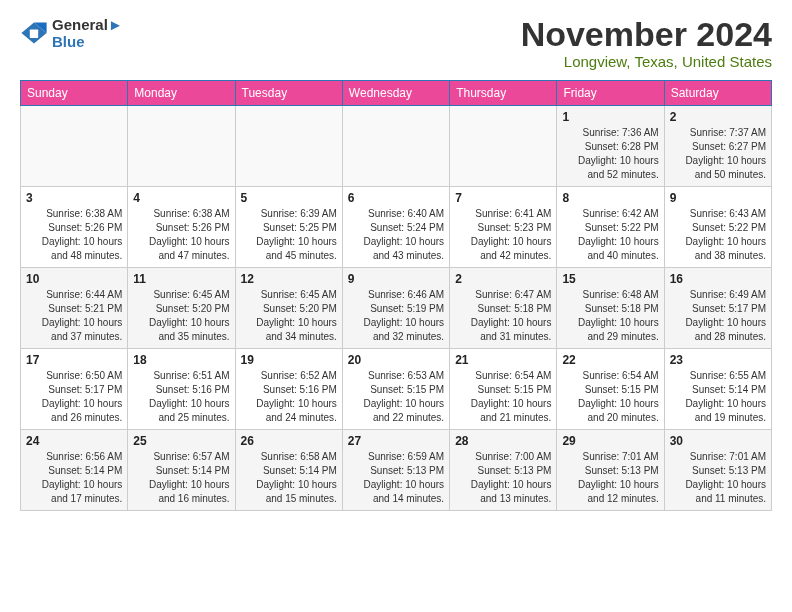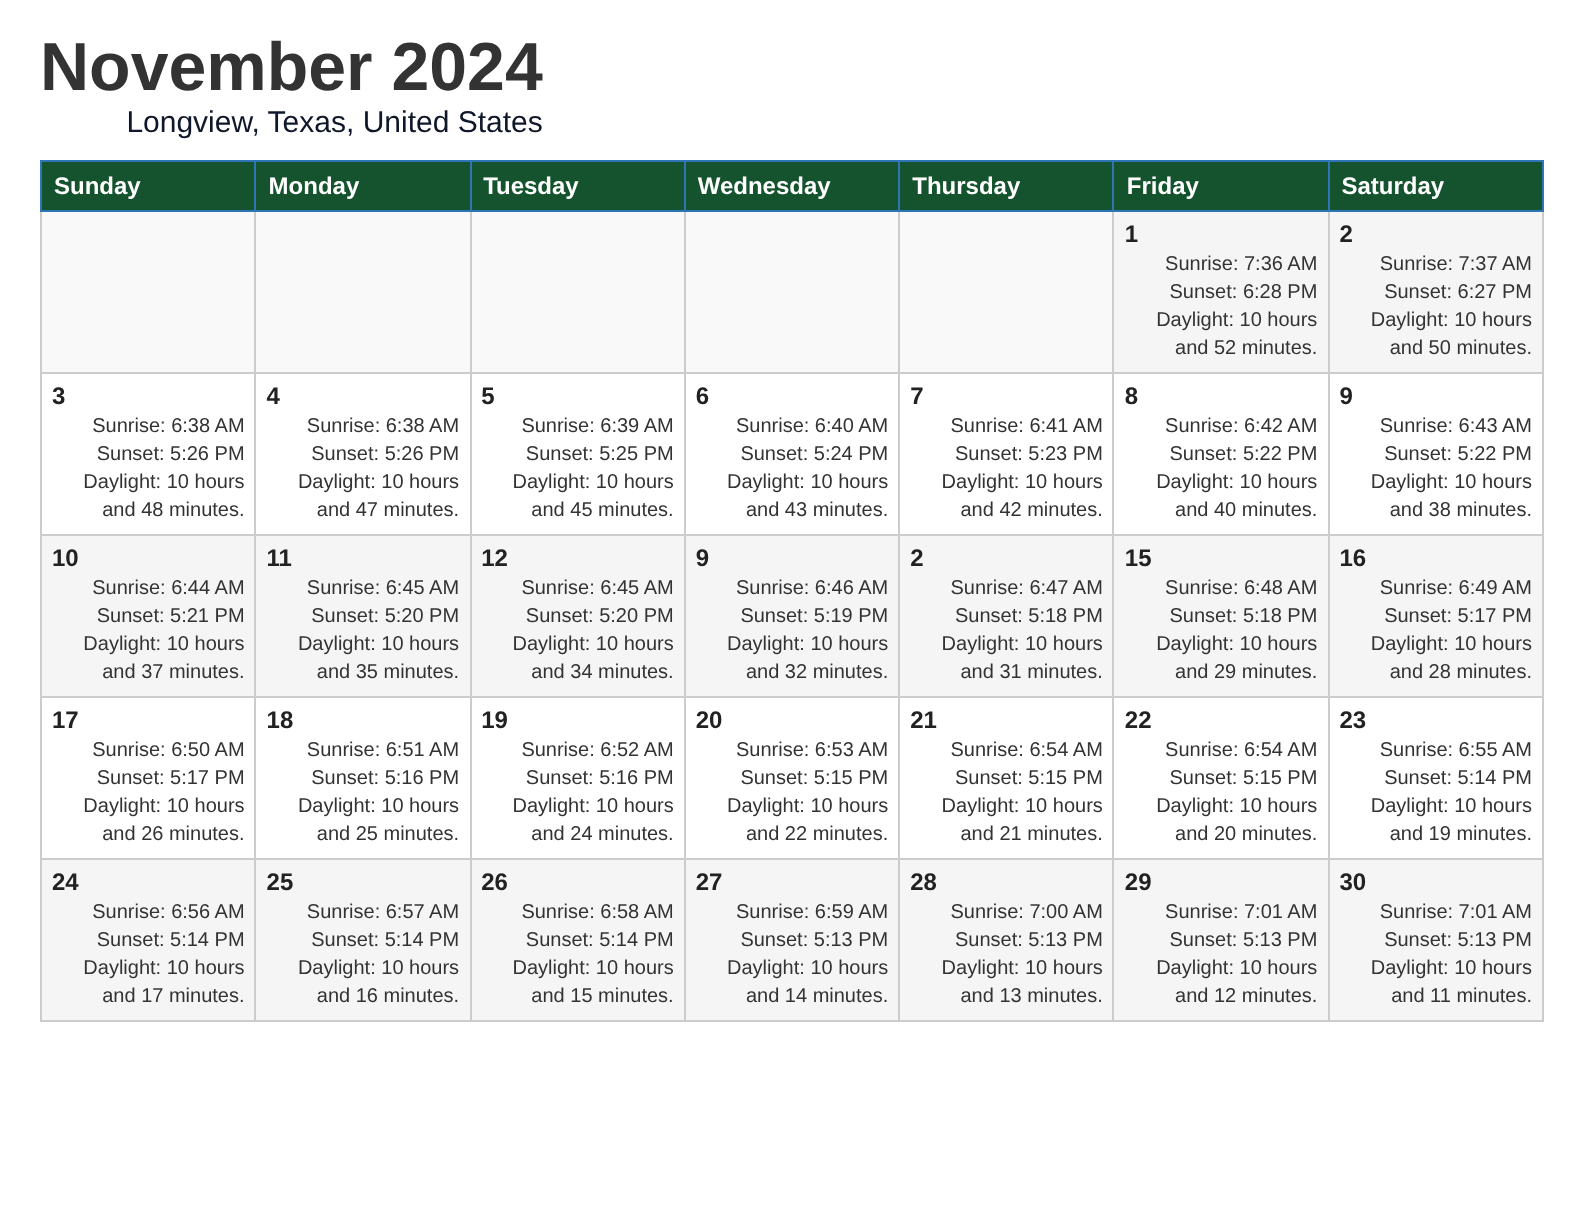--- a/index.html
+++ b/index.html
@@ -32,34 +32,34 @@
       text-align: right;
     }
     .month-title {
       font-size: 34px;
       font-weight: bold;
       color: #333;
       line-height: 1.1;
     }
     .location {
       font-size: 15px;
-      color: #0f172a;
+      color: #4d7c0f;
     }
     .calendar {
       width: 100%;
       border-collapse: collapse;
       font-size: 10.5px;
     }
     .calendar thead th {
-      background: #14532d;
+      background: #ec4899;
       color: #fff;
       text-align: left;
       padding: 5px 6px;
       font-size: 12px;
-      font-weight: bold;
+      font-weight: normal;
       border: 1px solid #2e75b6;
     }
     .calendar tbody td {
       border: 1px solid #ccc;
       vertical-align: top;
       padding: 4px 5px;
       width: calc(100%/7);
       min-height: 80px;
       background: #fff;
     }
@@ -84,20 +84,31 @@
     }
     .empty-cell {
       background: #f9f9f9 !important;
     }
   </style>
 </head>
 <body>
 
 <div class="page">
   <div class="header">
+    <div class="logo-area">
+      <svg class="logo-icon" viewBox="0 0 40 40">
+        <polygon points="20,5 38,20 20,35 2,20" fill="#2e75b6"></polygon>
+        <polygon points="20,5 38,20 38,5" fill="#1a6ec2"></polygon>
+        <rect x="14" y="15" width="12" height="12" fill="#fff" rx="1"></rect>
+      </svg>
+      <div>
+        <div style="font-size:15px; font-weight:bold; color:#333;">General<span style="color:#2e75b6;">►</span></div>
+        <div style="font-size:15px; font-weight:bold; color:#2e75b6;">Blue</div>
+      </div>
+    </div>
     <div class="title-area">
       <div class="month-title">November 2024</div>
       <div class="location">Longview, Texas, United States</div>
     </div>
   </div>
 
   <table class="calendar">
     <thead>
       <tr>
       <th>Sunday</th>

